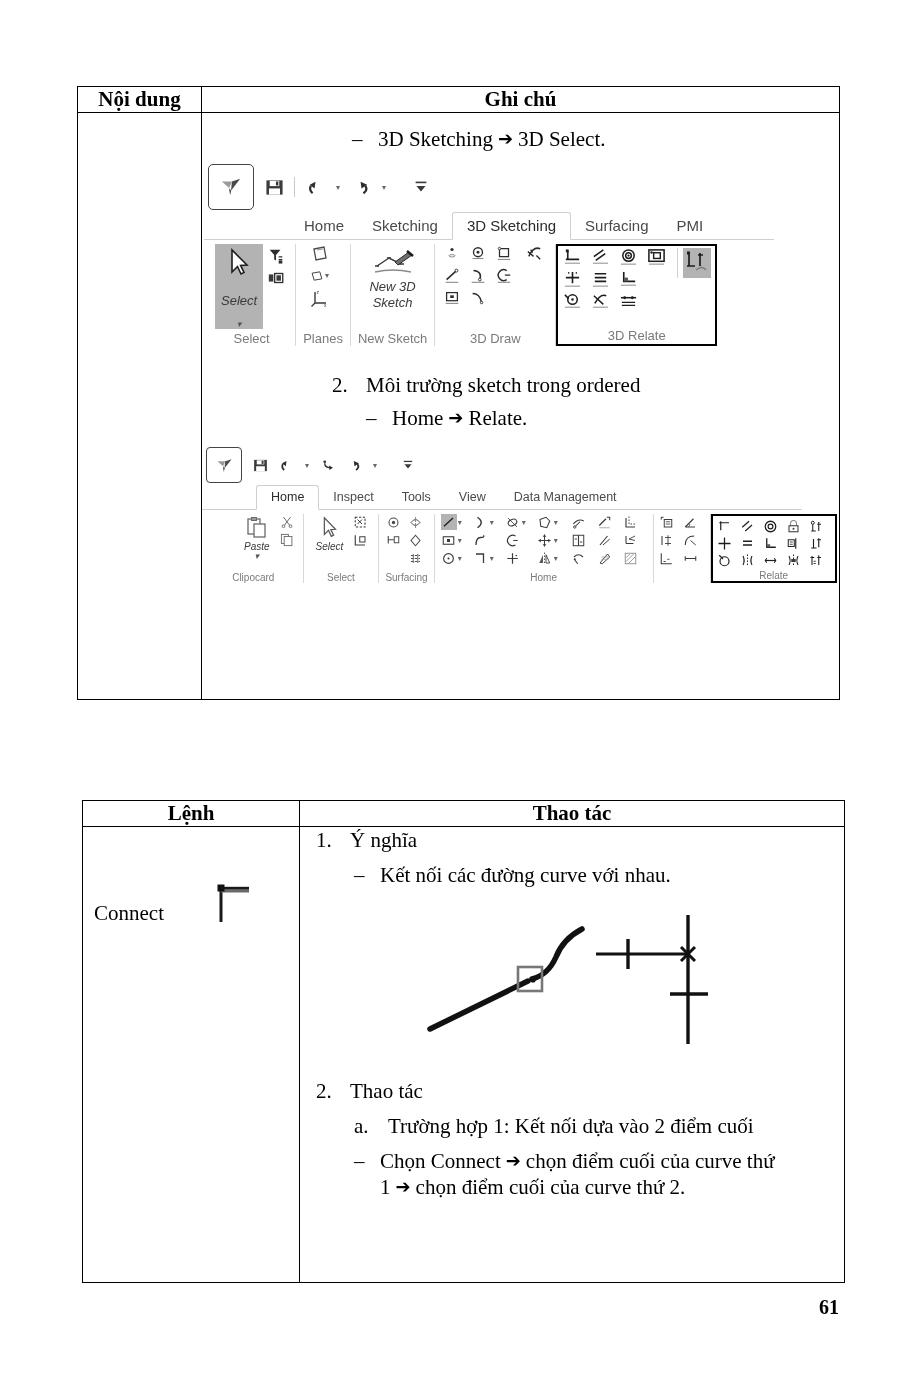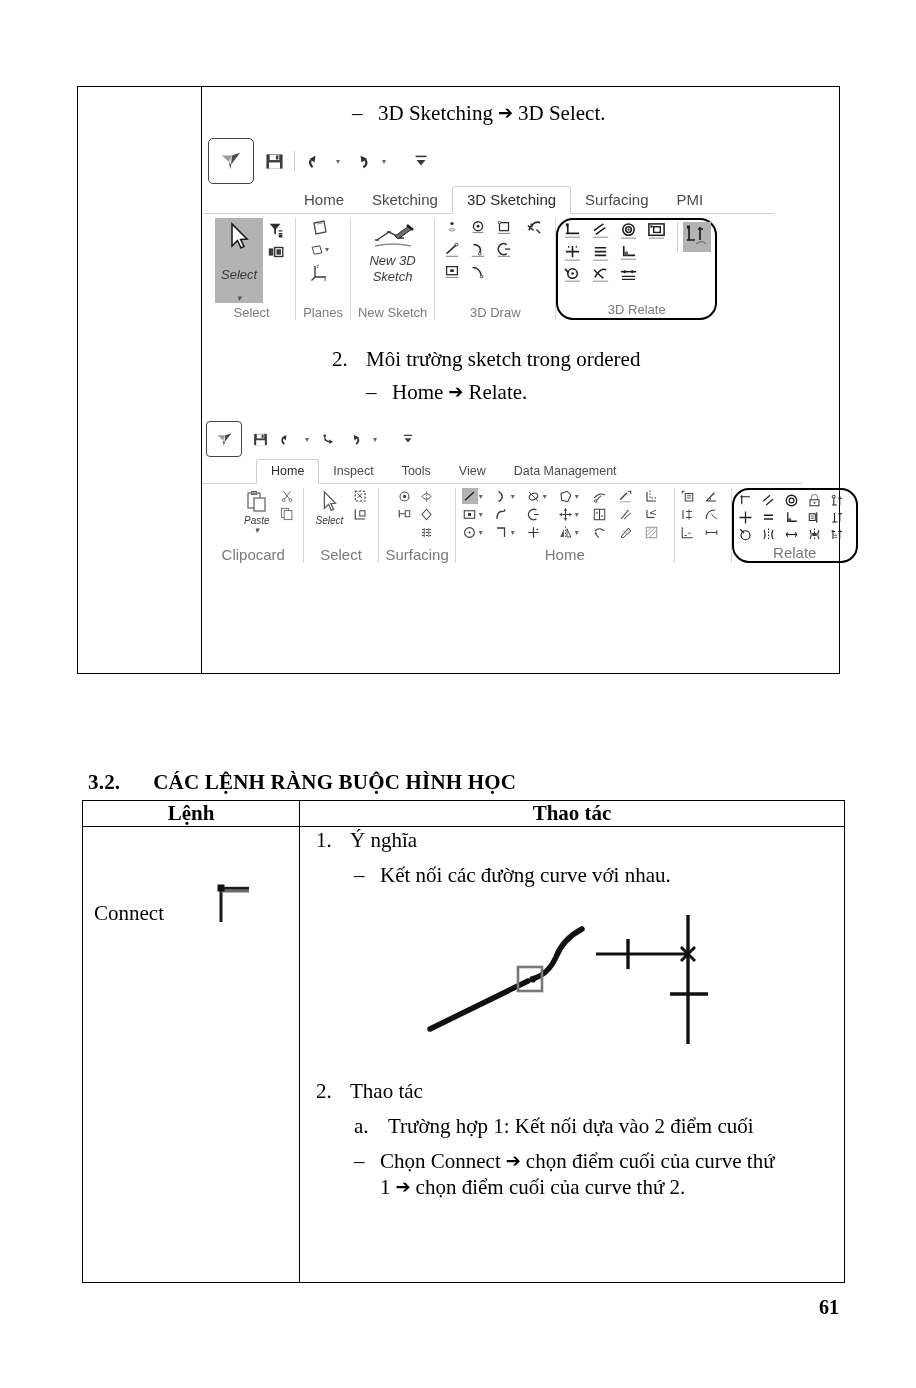--- a/index.html
+++ b/index.html
@@ -134,36 +134,36 @@
     align-items: stretch;
     padding-top: 4px;
   }
   .group {
     display: flex;
     flex-direction: column;
     justify-content: space-between;
     border-right: 1px solid #d8d8d8;
     padding: 0 7px;
   }
-  .group:last-child { border-right: none; border-radius: 17px; }
+  .group:last-child { border-right: none; }
   .group-body {
     display: flex;
     align-items: flex-start;
     justify-content: center;
     flex: 1;
     gap: 3px;
   }
   .group-label {
     text-align: center;
     font-size: 13px;
     color: #7a7a7a;
     padding-top: 2px;
     white-space: nowrap;
   }
-  .group-label.sm { font-size: 15px; }
+  .group-label.sm { font-size: 10px; }
   .group.boxed {
     border: 2.6px solid #000;
     border-right: 2.6px solid #000;
     padding: 2px 4px 1px 4px;
   }
 
   .bigbtn {
     display: flex;
     flex-direction: column;
     align-items: center;
@@ -254,20 +254,24 @@
 <body>
 
 <div class="page">
 
   <table class="doc-table" id="table1">
     <colgroup>
         <col class="c1">
         <col class="c2">
       </colgroup>
     <tbody>
+        <tr>
+      <th class="th-cell">Nội dung</th>
+      <th class="th-cell">Ghi chú</th>
+    </tr>
     <tr>
       <td class="t1-body-left"></td>
       <td class="t1-body-right">
 
         <div class="bullet-line" style="padding:13px 0 0 150px;">
           <span class="bullet-dash">–</span>
           <span>3D Sketching</span>
           <span class="arrow">➔</span>
           <span>3D Select.</span>
         </div>
@@ -1043,25 +1047,20 @@
             </div>
 
           </div>
         </div>
 
       </td>
     </tr>
   </tbody>
     </table>
 
-  <div class="section-heading" style="left:88px; top:770px;">
-    <span>3.2.</span>
-    <span style="display:inline-block;width:22px;"></span>
-    <span>CÁC LỆNH RÀNG BUỘC HÌNH HỌC</span>
-  </div>
 
   <table class="doc-table" id="table2">
     <colgroup>
         <col class="d1">
         <col class="d2">
       </colgroup>
     <tbody>
         <tr>
       <th class="th-cell">Lệnh</th>
       <th class="th-cell">Thao tác</th>

